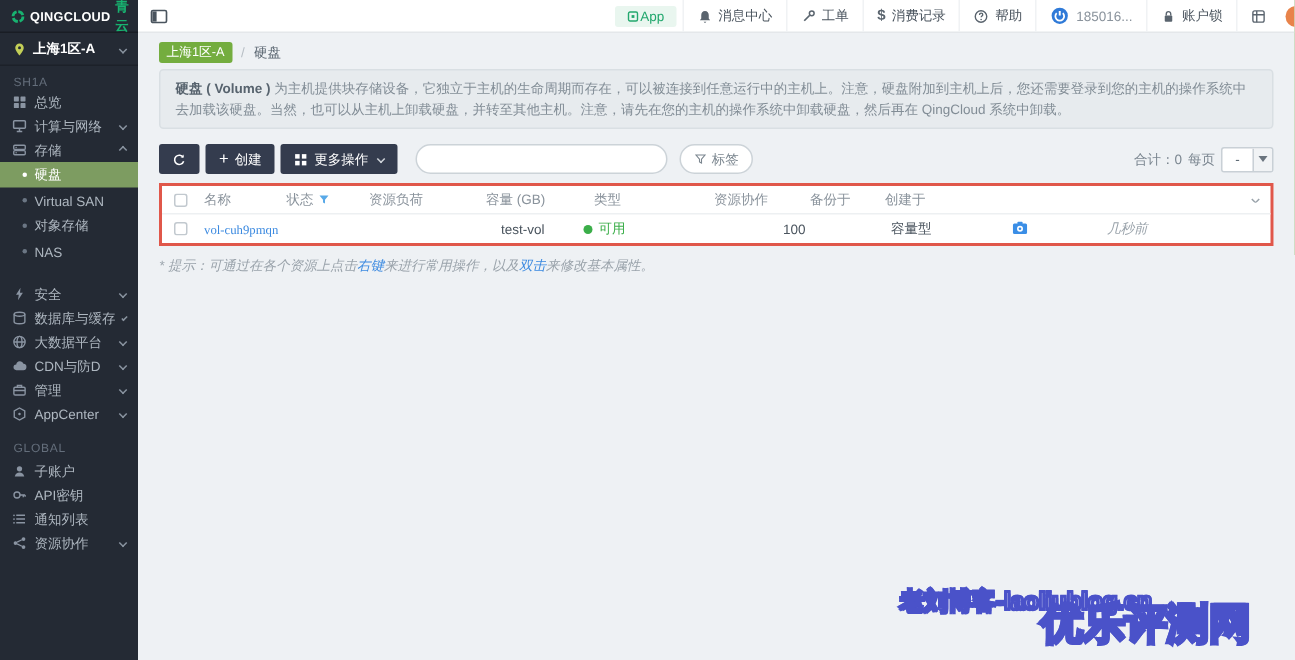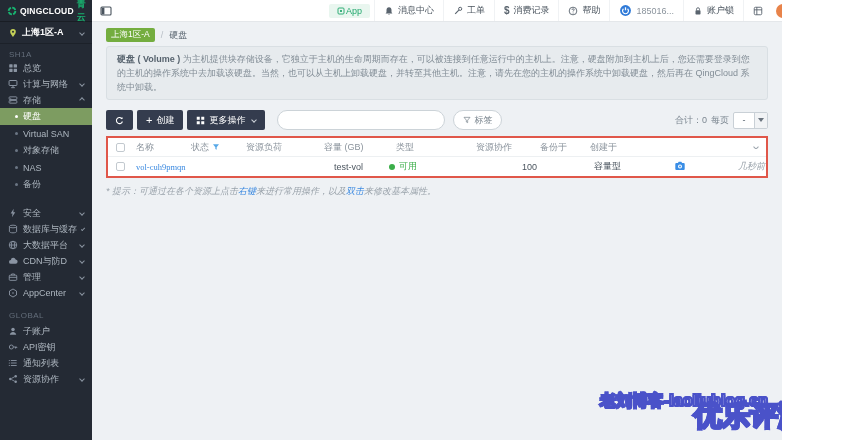--- a/index.html
+++ b/index.html
@@ -1,18 +1,18 @@
 <!DOCTYPE html>
 <html><head>
 <meta charset="utf-8">
 <style>
   *{box-sizing:border-box;margin:0;padding:0;}
   html,body{width:863px;height:440px;overflow:hidden;}
   body{font-family:"Liberation Sans","DejaVu Sans",sans-serif;font-size:9px;color:#4a545e;}
-  .app{position:relative;width:782px;height:440px;background:#4d7c0f;overflow:hidden;}
+  .app{position:relative;width:863px;height:440px;background:#4d7c0f;overflow:hidden;}
 
   
   .sidebar{position:absolute;left:0;top:0;width:92px;height:440px;background:#242a34;color:#aeb7c0;z-index:5;}
   .brand{height:22px;display:flex;align-items:center;gap:3px;padding:0 7px;border-bottom:1px solid rgba(0,0,0,.3);}
   .brand .bname{color:#fff;font-weight:bold;font-size:8.5px;letter-spacing:.2px;}
   .brand .bsuffix{color:#18b270;font-weight:bold;font-size:9px;}
   .region{height:22px;display:flex;align-items:center;gap:4px;padding:0 8px;color:#fff;font-weight:bold;border-bottom:1px solid rgba(0,0,0,.2);}
   .region .chev{margin-left:auto;}
   .zone-label{height:16px;padding:6px 9px 0;color:#646e7b;font-size:8px;letter-spacing:.5px;}
   .nav-item{height:16px;display:flex;align-items:center;gap:5px;padding:0 8px;cursor:pointer;}
@@ -184,24 +184,20 @@
       <span>Virtual SAN</span>
     </div>
     <div class="sub-item">
       <span class="dot"></span>
       <span>对象存储</span>
     </div>
     <div class="sub-item">
       <span class="dot"></span>
       <span>NAS</span>
     </div>
-    <div class="sub-item">
-      <span class="dot"></span>
-      <span>备份</span>
-    </div>
 
     <div class="nav-item sec-gap">
       <span class="nicon">
           <svg viewBox="0 0 12 12">
             <path d="M6.8 1 3.2 6.6h2.2L4.8 11l3.9-6H6.4z" fill="currentColor"></path>
           </svg>
         </span>
       <span class="nlabel">安全</span>
       <span class="chev down"></span>
     </div>

